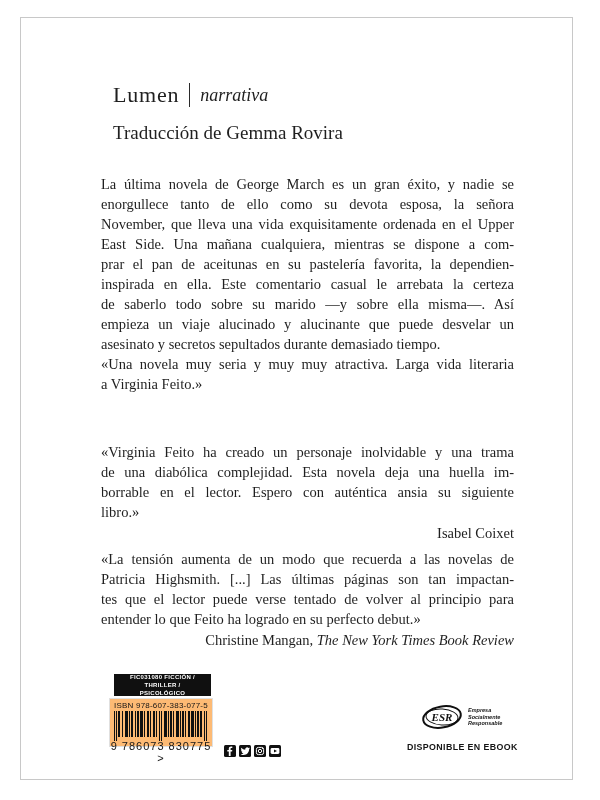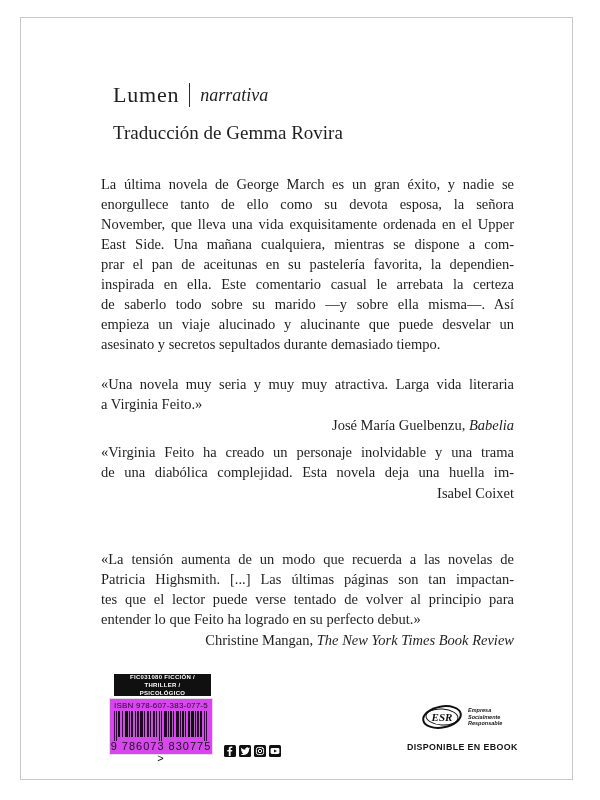--- a/index.html
+++ b/index.html
@@ -17,30 +17,30 @@
   .translation{position:absolute;left:92px;top:104px;font-size:19px;}
 
   
   .textblock{position:absolute;left:80px;width:413px;font-size:14.5px;line-height:20px;}
   .jline{text-align:justify;text-align-last:justify;white-space:normal;height:20px;overflow:visible;}
   .jline.end{text-align-last:left;}
   .attribution{text-align:right;height:20px;margin-top:1px;}
   .attribution i{font-style:italic;}
 
   .synopsis{top:138px;margin-top:18px;}
-  .quote-1{top:356px;}
+  .quote-1{top:336px;}
   .quote-2{top:424px;}
   .quote-3{top:531px;}
 
   
   .category-label{position:absolute;left:93px;top:656px;width:97px;height:22px;background:#101010;
       color:#ffffff;font-family:"Liberation Sans",sans-serif;font-weight:bold;font-size:6px;
       line-height:8px;text-align:center;display:flex;flex-direction:column;justify-content:center;
       letter-spacing:.3px;}
-  .barcode-box{position:absolute;left:88px;top:680px;width:104px;height:57px;background:#d946ef;
+  .barcode-box{position:absolute;left:88px;top:680px;width:104px;height:49px;background:#fdba74;
       border:1px solid #e0e0e0;box-sizing:border-box;text-align:center;
       font-family:"Liberation Sans",sans-serif;}
   .isbn-label{font-size:8px;letter-spacing:.2px;margin-top:2px;color:#151515;}
   .barcode-bars{display:block;margin:1px auto 0 auto;}
   .barcode-digits{font-size:11px;letter-spacing:1px;color:#151515;margin-top:-1px;}
 
   .social-row{position:absolute;left:203px;top:727px;display:flex;gap:3px;}
   .social-icon{width:12px;height:12px;background:#101010;border-radius:1.5px;position:relative;}
   .social-icon svg{position:absolute;left:0;top:0;}
 
@@ -73,26 +73,27 @@
       <div class="jline">prar el pan de aceitunas en su pastelería favorita, la dependien-</div>
       <div class="jline">inspirada en ella. Este comentario casual le arrebata la certeza</div>
       <div class="jline">de saberlo todo sobre su marido —y sobre ella misma—. Así</div>
       <div class="jline">empieza un viaje alucinado y alucinante que puede desvelar un</div>
       <div class="jline end">asesinato y secretos sepultados durante demasiado tiempo.</div>
     </div>
 
     <div class="textblock quote-1">
       <div class="jline">«Una novela muy seria y muy muy atractiva. Larga vida literaria</div>
       <div class="jline end">a Virginia Feito.»</div>
-      <div class="attribution"><span>José María Guelbenzu, </span><i>Babelia</i></div>
     </div>
 
     <div class="textblock quote-2">
       <div class="jline">«Virginia Feito ha creado un personaje inolvidable y una trama</div>
       <div class="jline">de una diabólica complejidad. Esta novela deja una huella im-</div>
+      <div class="jline">borrable en el lector. Espero con auténtica ansia su siguiente</div>
+      <div class="jline end">libro.»</div>
       <div class="attribution"><span>Isabel Coixet</span><i></i></div>
     </div>
 
     <div class="textblock quote-3">
       <div class="jline">«La tensión aumenta de un modo que recuerda a las novelas de</div>
       <div class="jline">Patricia Highsmith. [...] Las últimas páginas son tan impactan-</div>
       <div class="jline">tes que el lector puede verse tentado de volver al principio para</div>
       <div class="jline end">entender lo que Feito ha logrado en su perfecto debut.»</div>
       <div class="attribution"><span>Christine Mangan, </span><i>The New York Times Book Review</i></div>
     </div>

